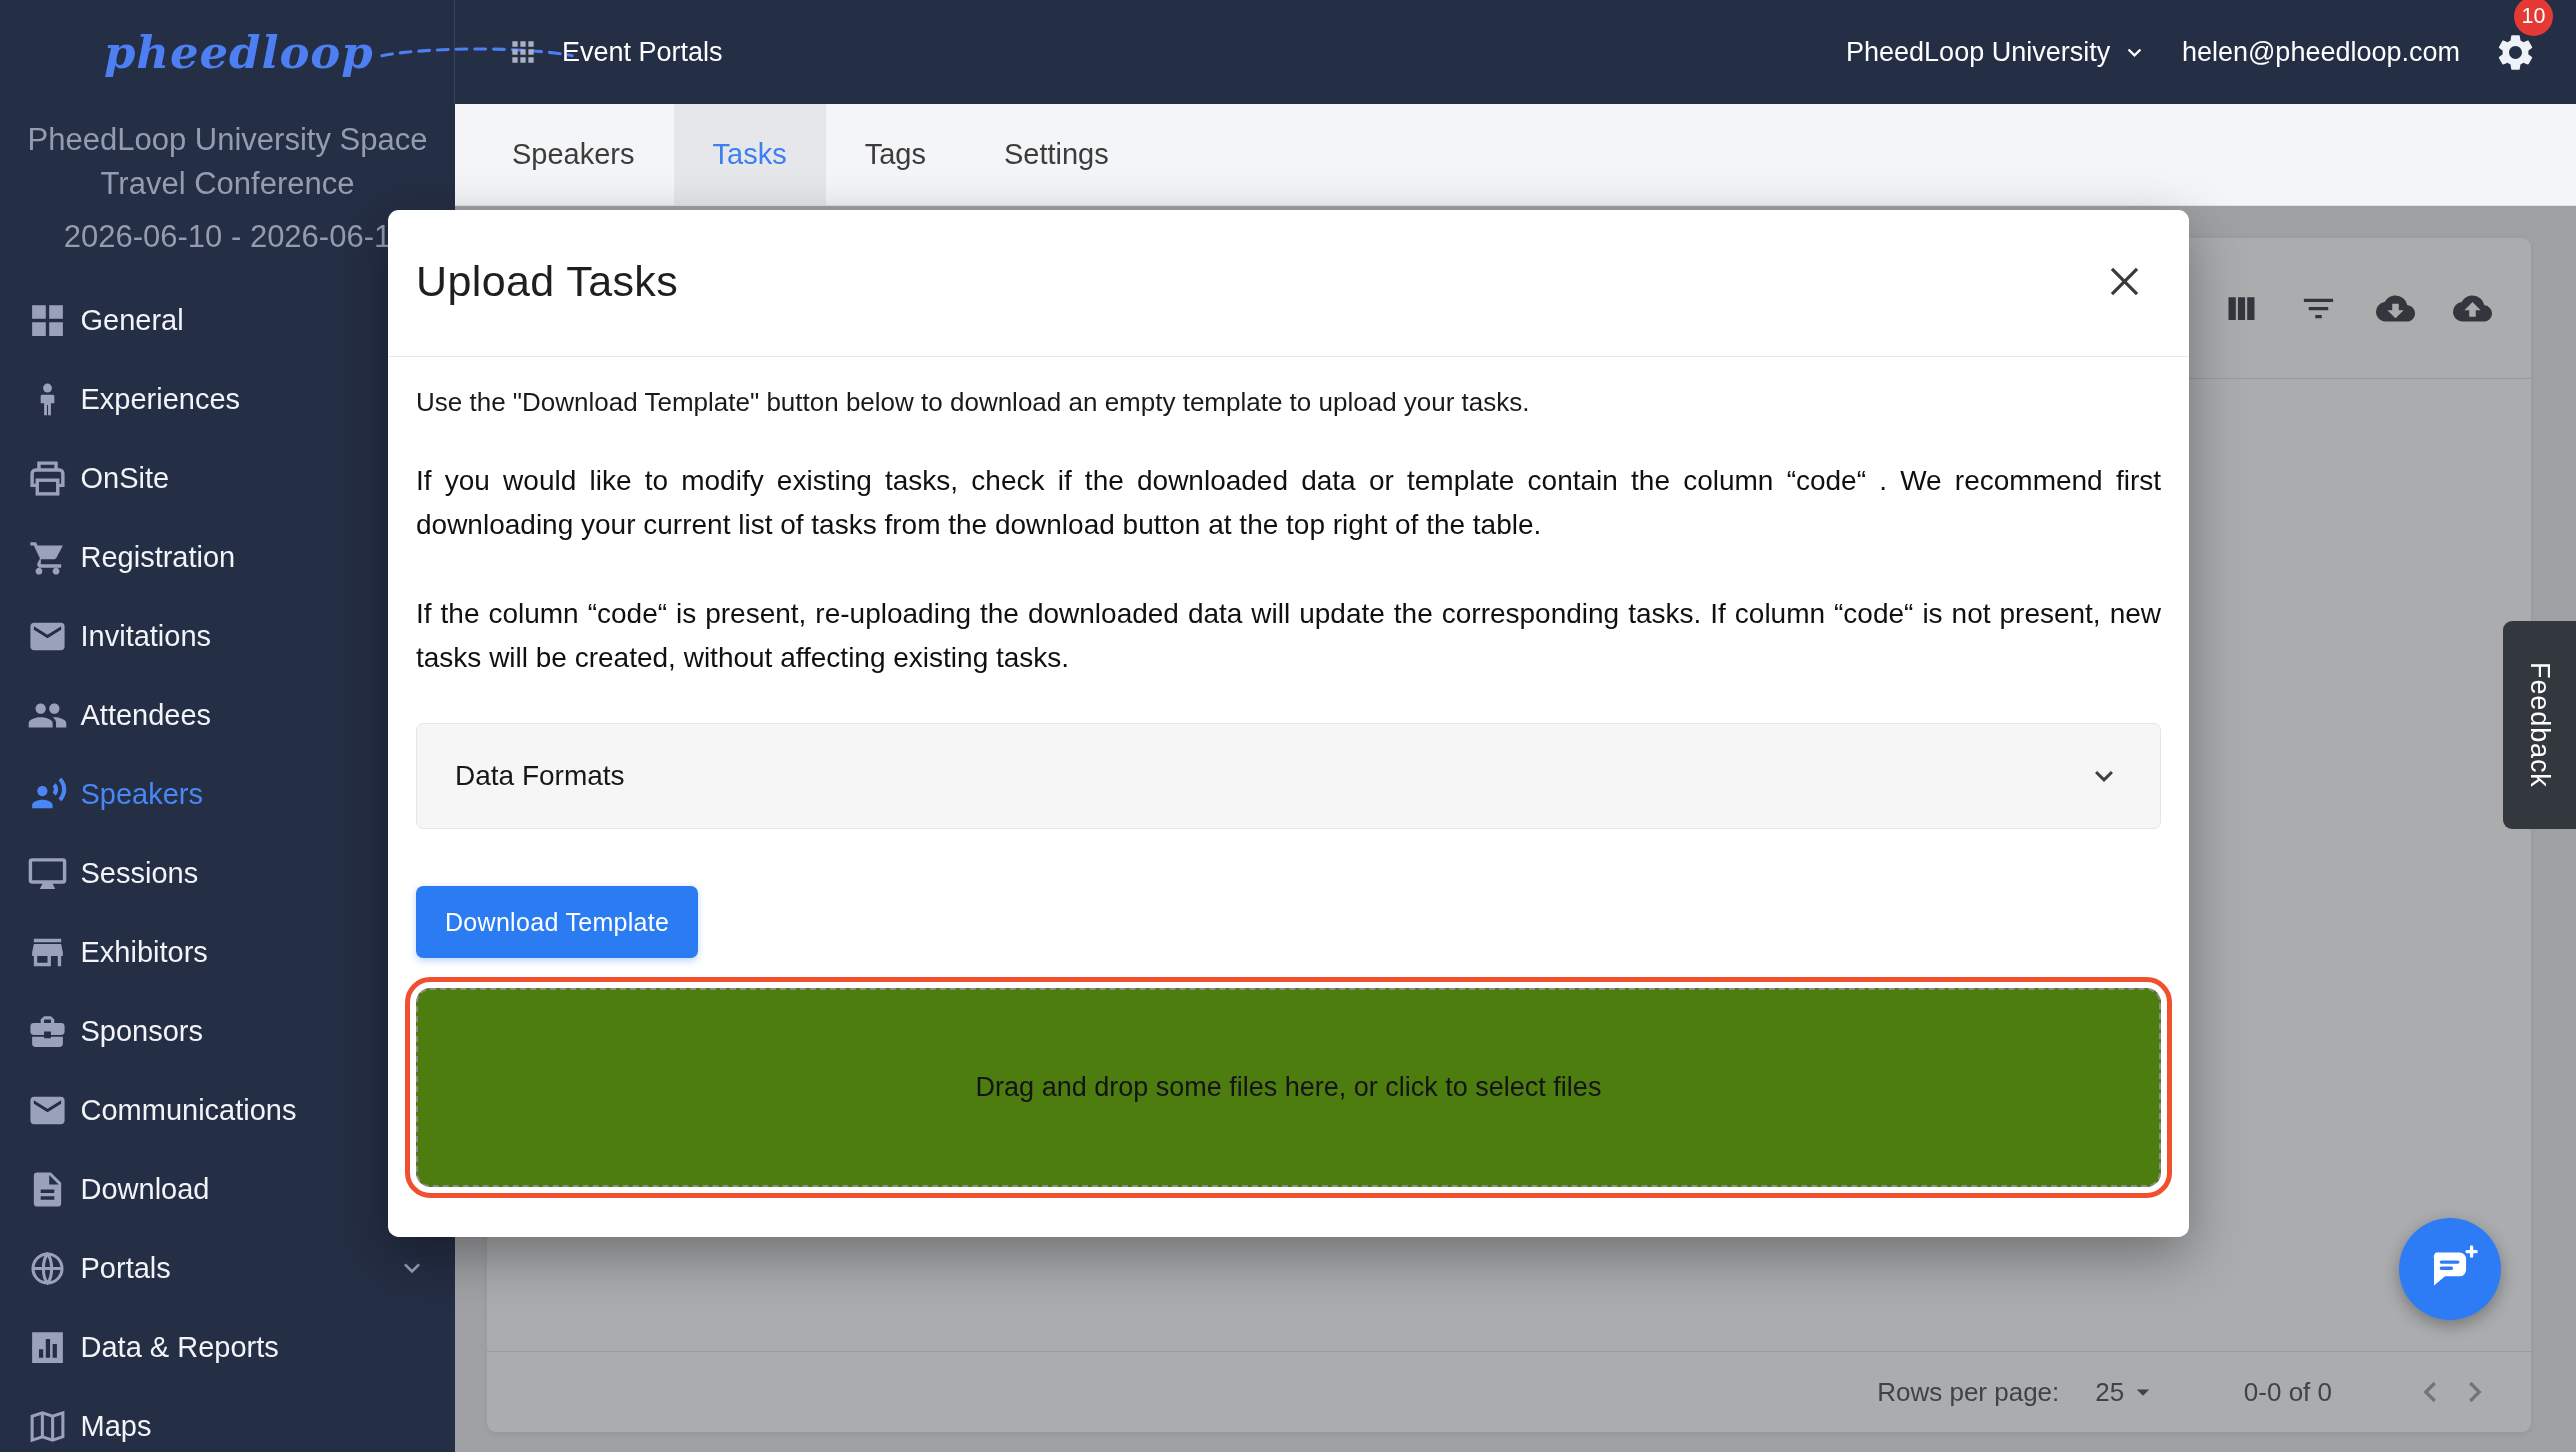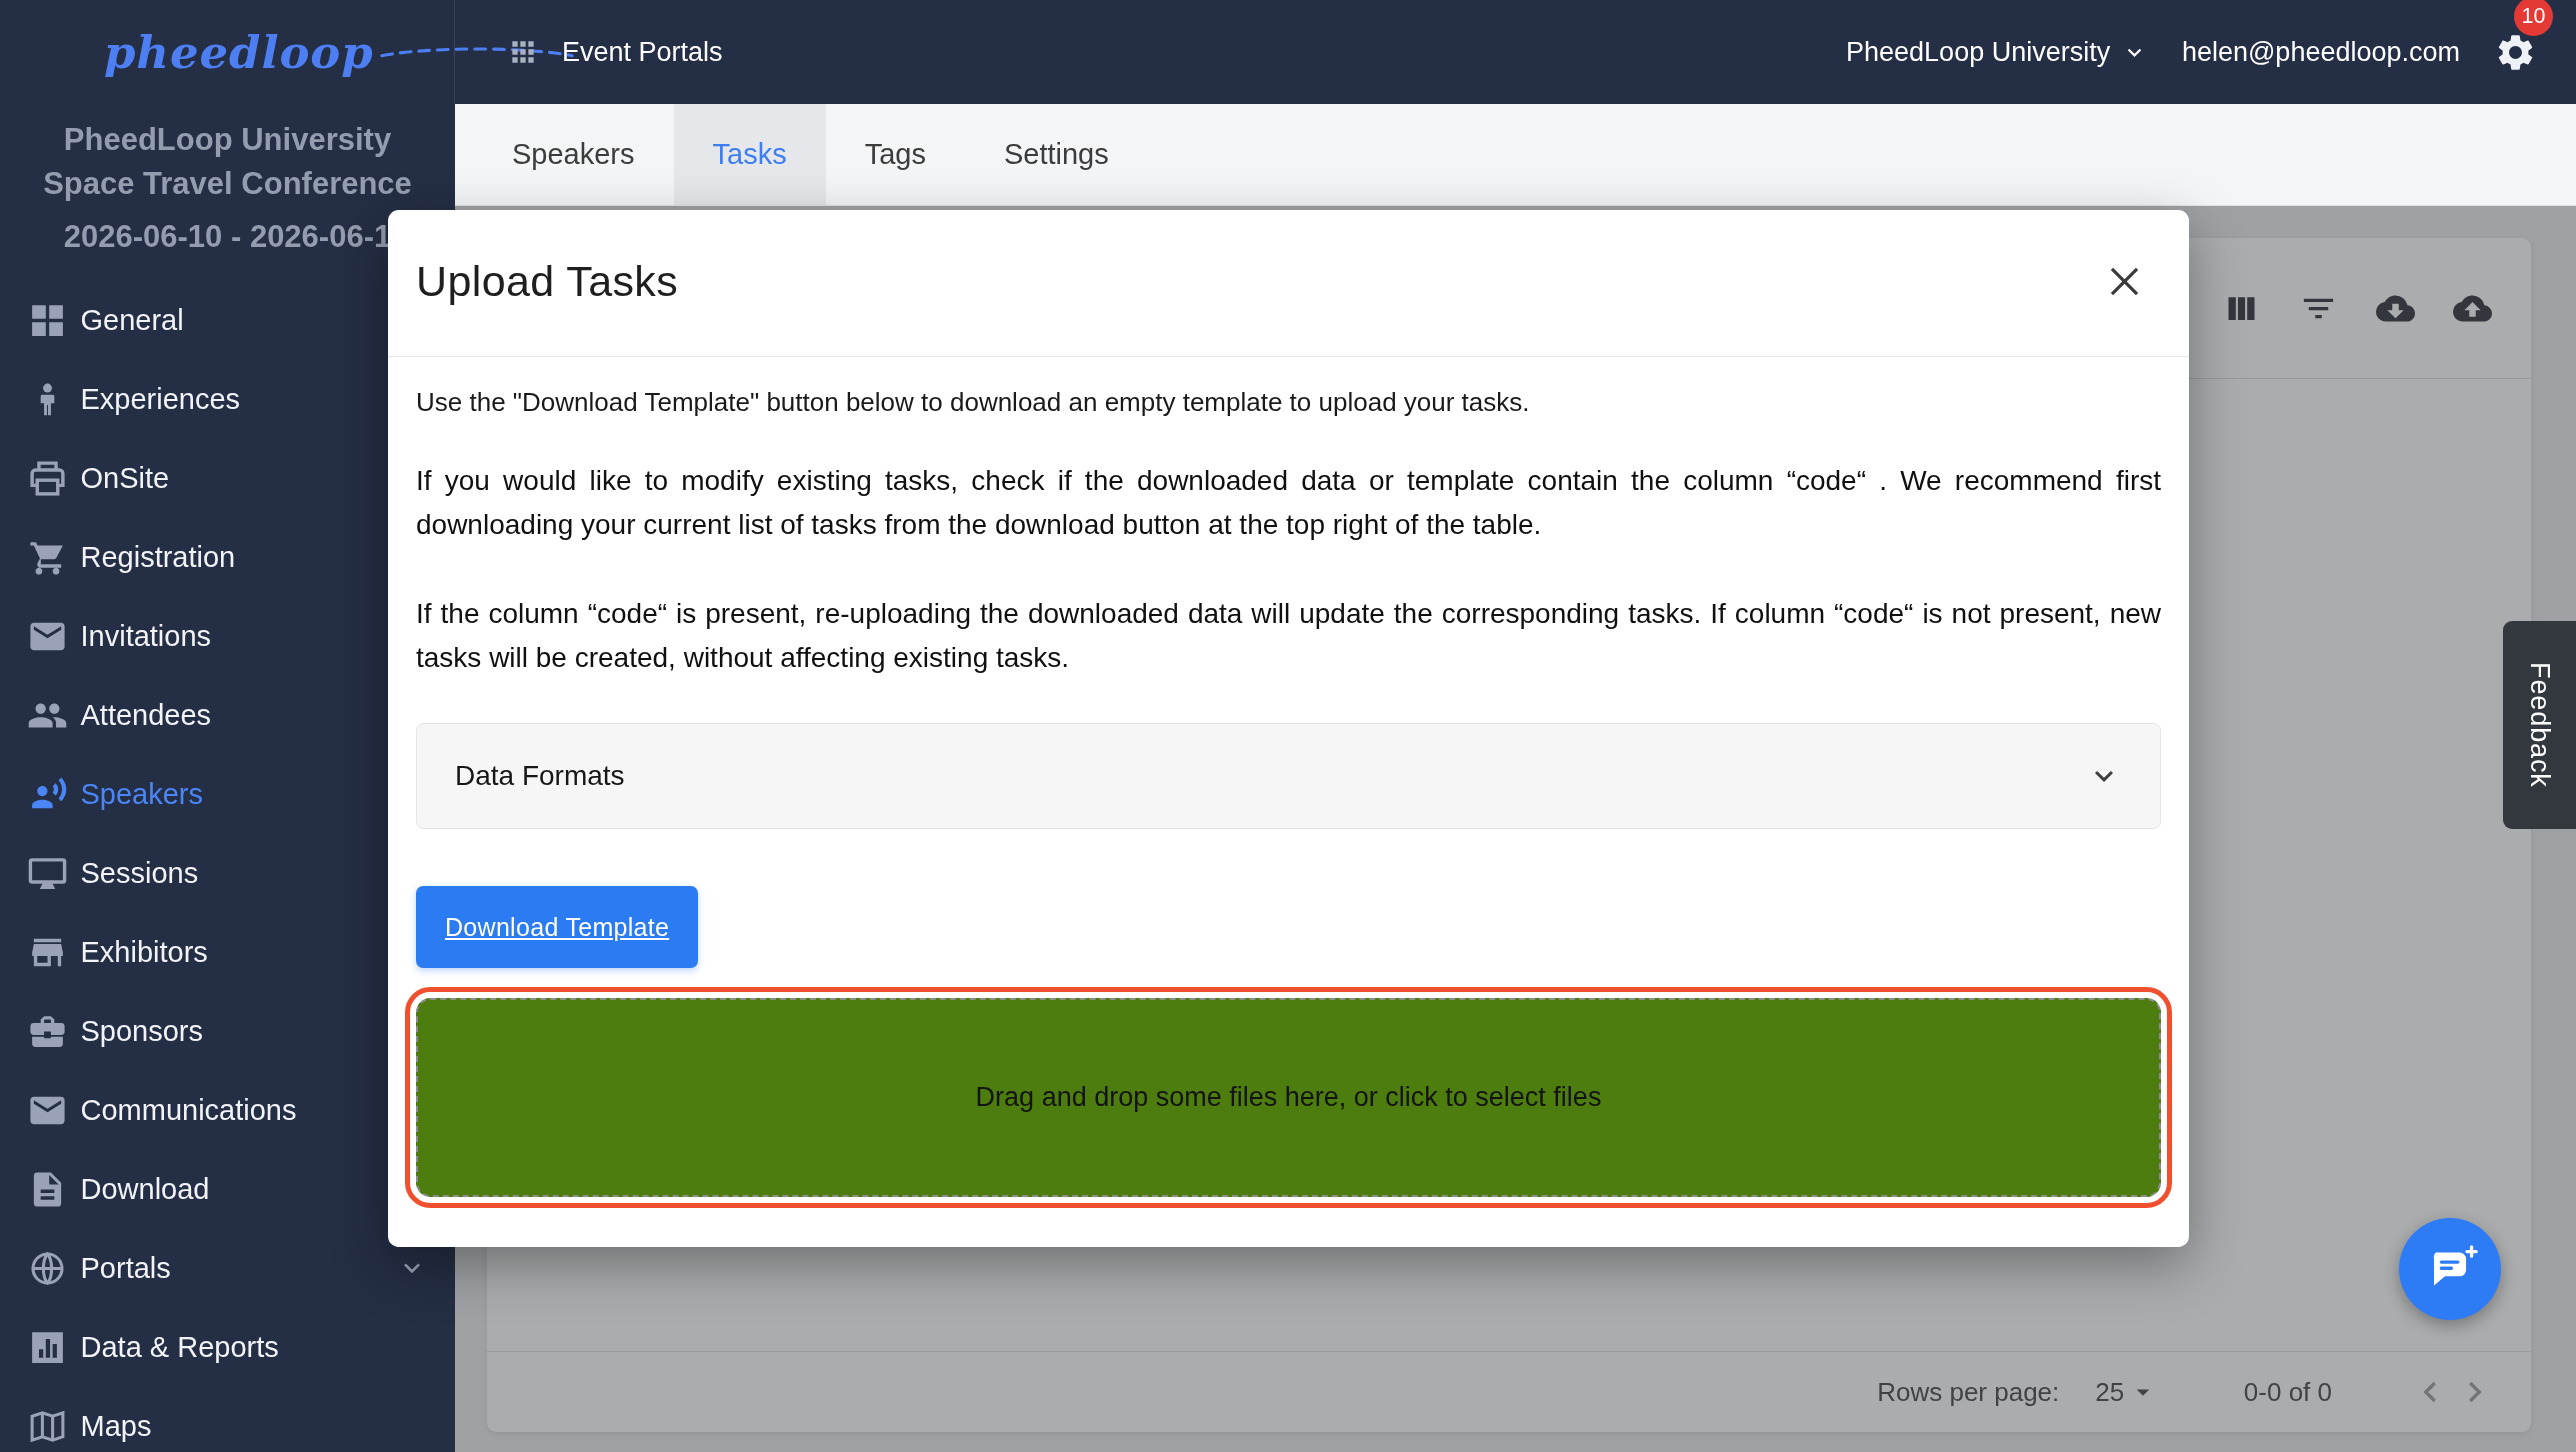--- a/index.html
+++ b/index.html
@@ -26,21 +26,21 @@
   .org svg { width:27px; height:27px; color:#fff; }
   .gear-wrap { position:relative; width:43px; height:43px; cursor:pointer; }
   .gear-wrap svg { width:43px; height:43px; color:#eef1f6; }
   .badge { position:absolute; top:-34px; right:-16px; min-width:39px; height:39px;
            border-radius:19.7px; background:#e53935; color:#fff; font-size:21.5px;
            display:flex; align-items:center; justify-content:center; padding:0 5.4px; }
 
   
   .sidebar { position:fixed; top:104px; left:0; width:455px; bottom:0;
              background:#242e44; z-index:30; overflow:hidden; }
-  .event-block { padding:14.3px 16px 0; text-align:center; color:#949cb0;font-weight:bold; }
+  .event-block { padding:14.3px 16px 0; text-align:center; color:#949cb0; }
   .event-name { font-size:31px; line-height:44px; }
   .event-dates { font-size:31px; line-height:44px; margin-top:9px; white-space:nowrap; overflow:hidden; }
   .nav { margin-top:21.5px; }
   .nav-item { height:79px; display:flex; align-items:center; gap:12.5px;
               padding:0 27px; color:#f2f4f8; font-size:29px; cursor:pointer; }
   .nav-item .nav-icon { width:41px; height:41px; color:#99a2b8; flex-shrink:0; display:inline-flex; }
   .nav-item .nav-icon svg { width:100%; height:100%; }
   .nav-item.active { color:#4b86f7; }
   .nav-item.active .nav-icon { color:#4b86f7; }
   .nav-caret { margin-left:auto; width:32px; height:32px; color:#99a2b8; display:inline-flex; }
@@ -88,24 +88,24 @@
   .modal-body { padding:0 28px 50px; }
   .m-intro { margin-top:30px; font-size:26px; color:#1a1a1a; }
   .m-para  { margin-top:41px; font-size:28px; line-height:44px; color:#101010; text-align:justify; }
   .m-para.second { margin-top:45px; }
   .accordion { margin-top:43px; height:106px; background:#f6f6f6; border:1.8px solid #e5e5e5;
                border-radius:7.2px; display:flex; align-items:center; padding:0 38px;
                font-size:28px; color:#171717; cursor:pointer; }
   .accordion .acc-caret { margin-left:auto; width:36px; height:36px; color:#3f3f3f; display:inline-flex; }
   .accordion .acc-caret svg { width:100%; height:100%; }
   .btn-primary { margin-top:57px; display:inline-flex; align-items:center; justify-content:center;
-                 height:82px; padding:0 29px; background:#2b7bf3; color:#fff; font-size:25px;
+                 height:72px; padding:0 29px; background:#2b7bf3; color:#fff; font-size:25px;
                  font-weight:500; letter-spacing:0.3px; border:none; border-radius:7.2px;
                  cursor:pointer; box-shadow:0 2.7px 7.2px rgba(43,123,243,.3);
-                 font-family:"Liberation Sans", sans-serif;text-decoration:underline; }
+                 font-family:"Liberation Sans", sans-serif; }
   .dropzone { margin-top:30px; height:199px; border:2.7px dashed #8d8d8d; border-radius:14.3px;
               outline:5.4px solid #f1502f; outline-offset:6.3px; background:#4d7c0f;
               display:flex; align-items:center; justify-content:center;
               font-size:27px; color:#141414; cursor:pointer; }
 
   
   .feedback-tab { position:fixed; right:0; top:621px; width:73px; height:208px;
                   background:#33383e; color:#fff; border-radius:9px 0 0 9px;
                   display:flex; align-items:center; justify-content:center;
                   writing-mode:vertical-rl; font-size:27px; letter-spacing:0.9px;

